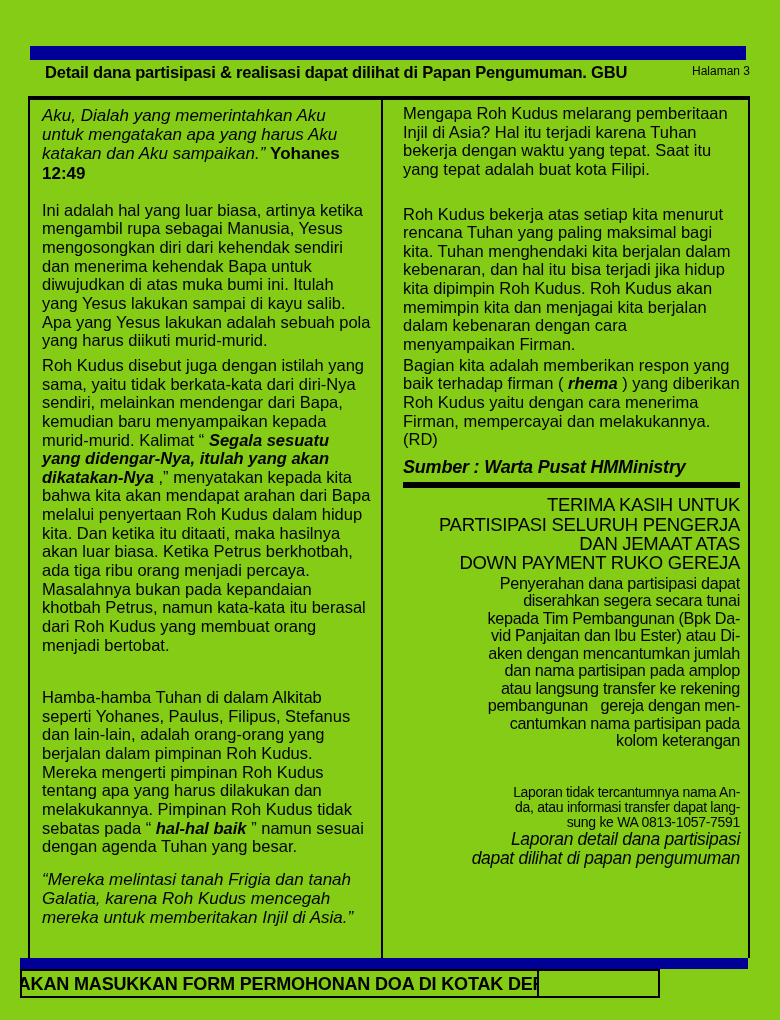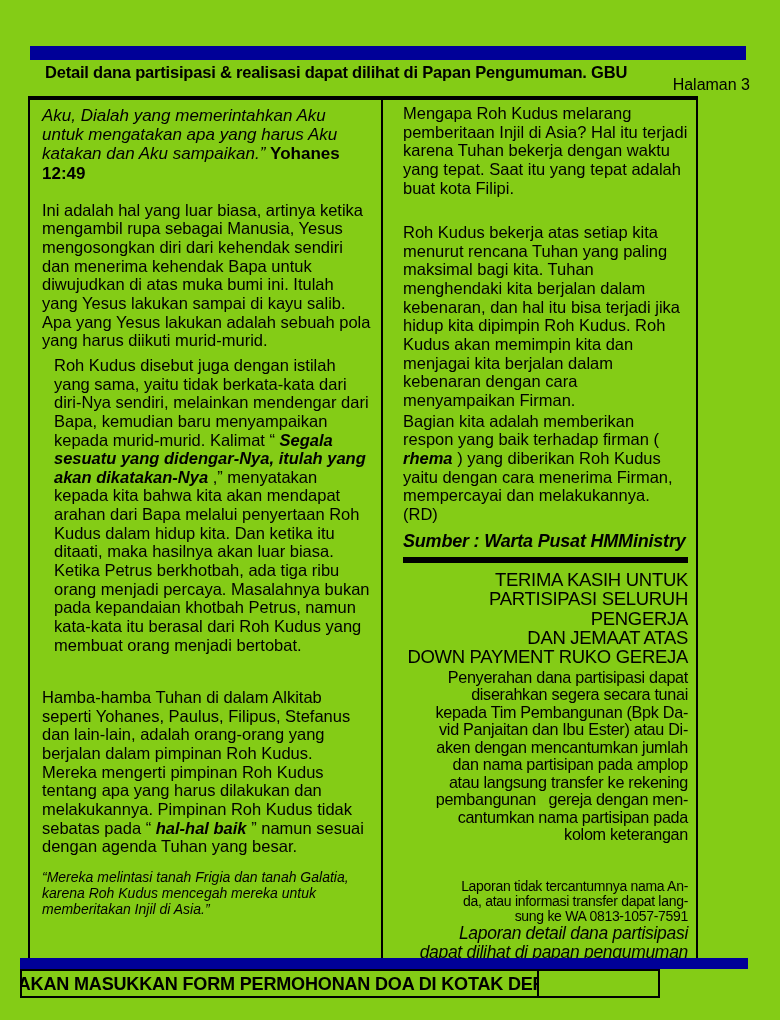--- a/index.html
+++ b/index.html
@@ -1,38 +1,38 @@
 <!DOCTYPE html>
 <html><head>
 <meta charset="utf-8">
 <style>
   * { margin:0; padding:0; box-sizing:border-box; }
   body { width:780px; height:1020px; background:#ffffff; font-family:"Liberation Sans", sans-serif; color:#000; }
   .page { position:relative; width:780px; height:1020px; background:#84cc16; overflow:hidden; }
 
   .topbar { position:absolute; left:30px; top:46px; width:716px; height:14px; background:#000098; }
   .header-note { position:absolute; left:45px; top:63px; width:620px; font-size:16.5px; font-weight:bold; letter-spacing:-0.2px; }
-  .page-label { position:absolute; right:30px; top:76px; font-size:16px; }
+  .page-label { position:absolute; right:30px; top:64px; font-size:12px; }
 
-  .content { position:absolute; left:28px; top:96px; width:670px; height:862px;
+  .content { position:absolute; left:28px; top:96px; width:722px; height:862px;
              border-top:4px solid #000; border-left:2px solid #000; border-right:2px solid #000;
              display:flex; overflow:hidden; }
   .col { font-size:16.5px; line-height:1.13; }
   .col.left  { width:353px; border-right:2px solid #000; padding:6px 9px 0 12px; }
   .col.right { flex:1; padding:4px 8px 0 20px; }
 
   .b { font-weight:bold; }
   .i { font-style:italic; }
 
   .quote-lead { font-size:17px; margin-bottom:18px; }
   .lp1 { margin-bottom:6px; }
-  .lp2 { margin-bottom:34px;margin-left:12px; }
+  .lp2 { margin-bottom:34px; }
   .lp3 { margin-bottom:14px; }
   .lp4 { margin-bottom:2px; }
-  .lquote { font-size:14px; }
+  .lquote { font-size:17px; }
 
   .rp1 { margin-bottom:26px; }
   .rp2 { margin-bottom:2px; }
   .rp3 { margin-bottom:8px; }
   .source { font-size:18px; font-weight:bold; font-style:italic; margin-bottom:5px; letter-spacing:-0.2px; }
   .rule { height:6px; background:#000; margin-bottom:7px; }
 
   .centered { text-align:right; white-space:pre-line; font-weight:normal; }
   .ann-title  { font-size:18.5px; line-height:1.05; letter-spacing:-0.3px; margin-bottom:2px; }
   .ann-body   { font-size:16.2px; line-height:1.08; letter-spacing:-0.3px; margin-bottom:10px; }

